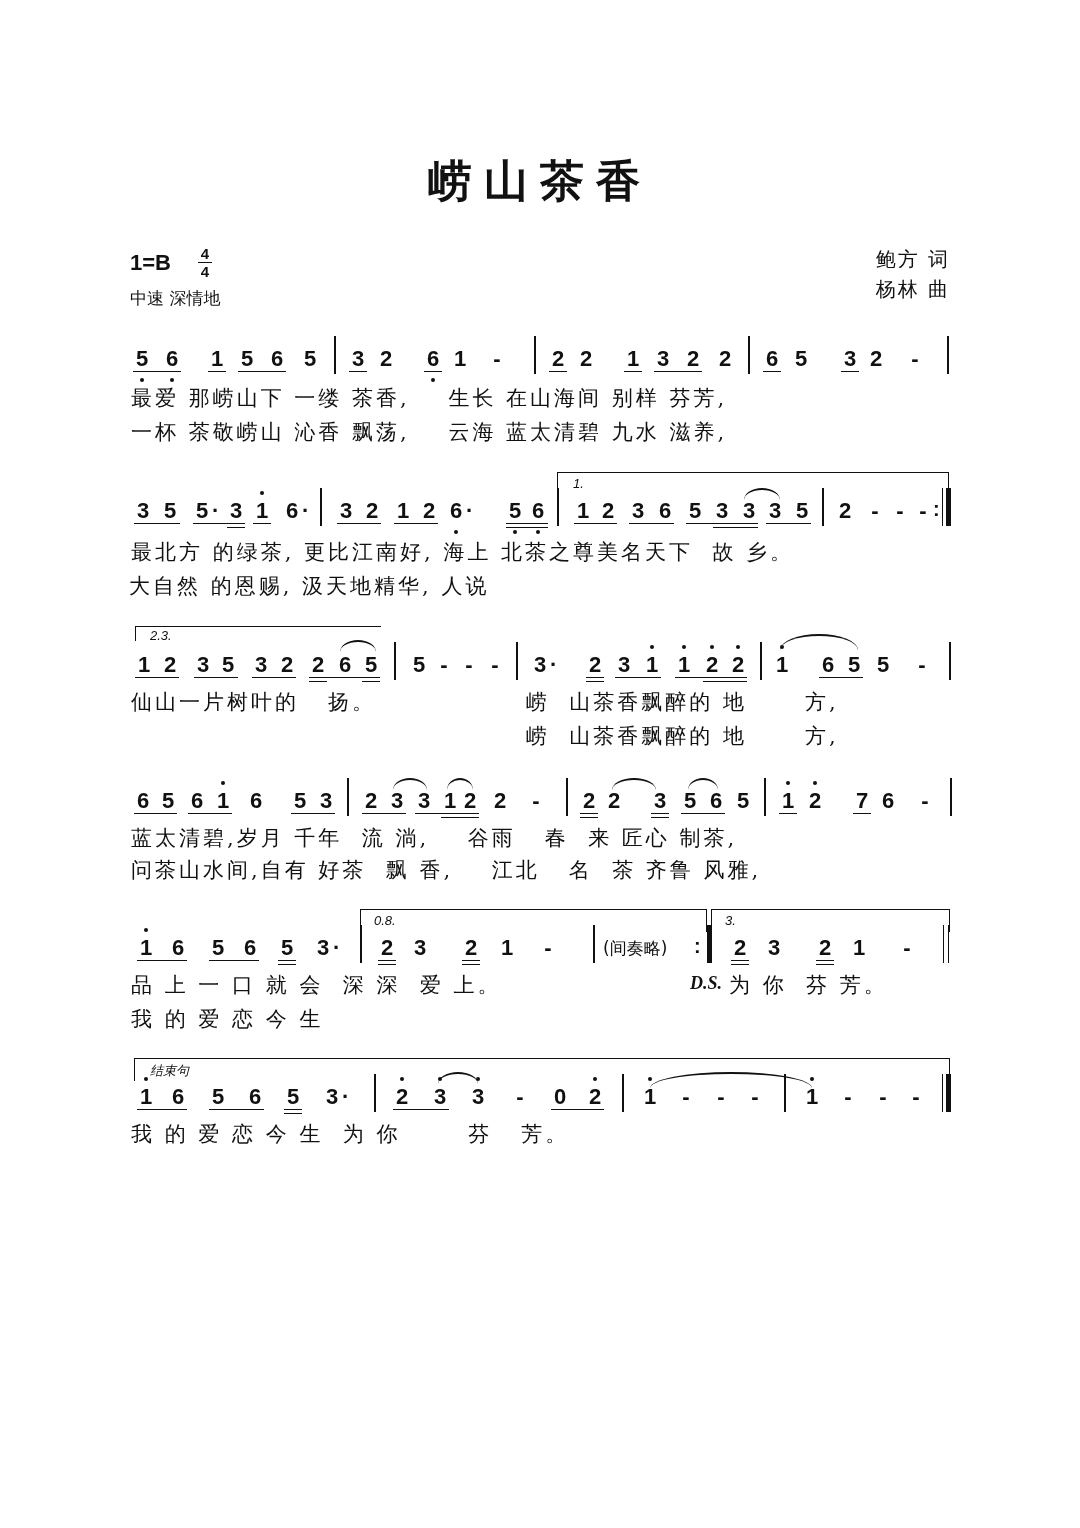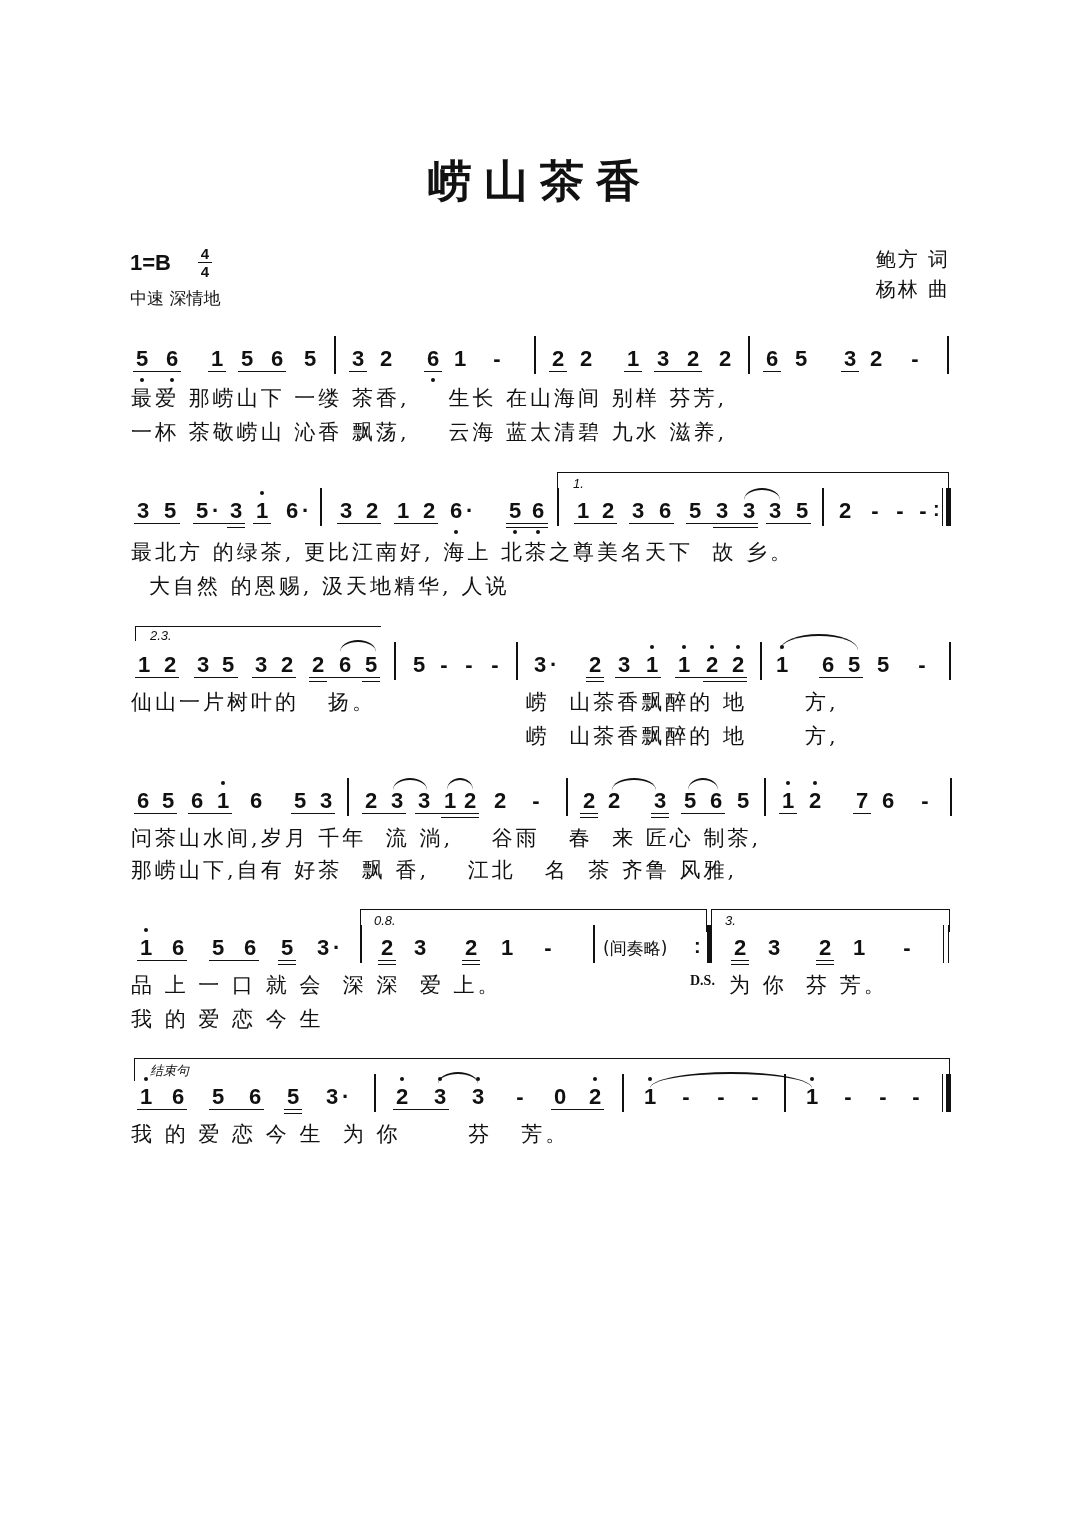--- a/index.html
+++ b/index.html
@@ -27,21 +27,21 @@
   .bar.end{border-left:5px solid #111;}
   .bar.thin{border-left:1.5px solid #111;}
   .repeat{position:absolute;font-weight:bold;font-size:20px;top:0;font-family:"Liberation Sans",sans-serif;}
   .volta{position:absolute;border-top:1.5px solid #111;border-left:1.5px solid #111;height:22px;}
   .volta.closed{border-right:1.5px solid #111;}
   .volta-label{position:absolute;font-style:italic;font-size:13px;font-family:"Liberation Sans",sans-serif;}
   .slur{position:absolute;border-top:2px solid #111;border-radius:50% 50% 0 0 / 100% 100% 0 0;height:10px;}
   .lyric{position:absolute;font-family:"DejaVu Serif","Liberation Serif",serif;font-size:21px;
          white-space:pre;letter-spacing:3px;}
   .interlude{position:absolute;font-size:17px;top:2px;}
-  .ds{position:absolute;font-family:"Liberation Serif",serif;font-weight:bold;font-size:14px;text-align:right;}
+  .ds{position:absolute;font-family:"Liberation Serif",serif;font-weight:bold;font-style:italic;font-size:18px;text-align:right;}
 </style>
 </head>
 <body>
 
 <div class="title">崂山茶香</div>
 <div class="key">1=B</div>
 <div class="timesig">
   <div>4</div>
   <div class="line"></div>
   <div>4</div>
@@ -137,21 +137,21 @@
   <div class="beam" style="left:766px;width:45px;top:25px"></div>
   <div class="bar" style="left:822px"></div>
   <div class="note" style="left:835px">2</div>
   <div class="note" style="left:865px">-</div>
   <div class="note" style="left:890px">-</div>
   <div class="note" style="left:913px">-</div>
   <div class="repeat" style="left:933px">:</div>
   <div class="bar thin" style="left:942px"></div>
   <div class="bar end" style="left:946px"></div>
   <div class="lyric" style="left:131px;top:40px">最北方 的绿茶, 更比江南好, 海上 北茶之尊美名天下  故 乡。</div>
-  <div class="lyric" style="left:149px;top:74px">大自然 的恩赐, 汲天地精华, 人说</div>
+  <div class="lyric" style="left:129px;top:74px">大自然 的恩赐, 汲天地精华, 人说</div>
 </div>
 
 <div class="system" style="top:652px">
   <div class="volta" style="left:135px;width:245px;top:-26px;height:14px"></div>
   <div class="volta-label" style="left:150px;top:-24px">2.3.</div>
   <div class="note" style="left:134px">1</div>
   <div class="note" style="left:160px">2</div>
   <div class="beam" style="left:135px;width:44px;top:25px"></div>
   <div class="note" style="left:193px">3</div>
   <div class="note" style="left:218px">5</div>
@@ -239,22 +239,22 @@
   <div class="note" style="left:733px">5</div>
   <div class="bar" style="left:764px"></div>
   <div class="note" style="left:778px">1<span class="hdot"></span></div>
   <div class="beam" style="left:779px;width:18px;top:25px"></div>
   <div class="note" style="left:805px">2<span class="hdot"></span></div>
   <div class="note" style="left:852px">7</div>
   <div class="beam" style="left:853px;width:18px;top:25px"></div>
   <div class="note" style="left:878px">6</div>
   <div class="note" style="left:915px">-</div>
   <div class="bar" style="left:950px"></div>
-  <div class="lyric" style="left:131px;top:36px">问茶山水间,岁月 千年  流 淌,    谷雨   春  来 匠心 制茶,</div>
-  <div class="lyric" style="left:131px;top:68px">那崂山下,自有 好茶  飘 香,    江北   名  茶 齐鲁 风雅,</div>
+  <div class="lyric" style="left:131px;top:36px">蓝太清碧,岁月 千年  流 淌,    谷雨   春  来 匠心 制茶,</div>
+  <div class="lyric" style="left:131px;top:68px">问茶山水间,自有 好茶  飘 香,    江北   名  茶 齐鲁 风雅,</div>
 </div>
 
 <div class="system" style="top:935px">
   <div class="volta closed" style="left:360px;width:345px;top:-26px"></div>
   <div class="volta-label" style="left:374px;top:-22px">0.8.</div>
   <div class="volta closed" style="left:711px;width:237px;top:-26px"></div>
   <div class="volta-label" style="left:725px;top:-22px">3.</div>
   <div class="note" style="left:136px">1<span class="hdot"></span></div>
   <div class="note" style="left:168px">6</div>
   <div class="beam" style="left:137px;width:50px;top:25px"></div>

